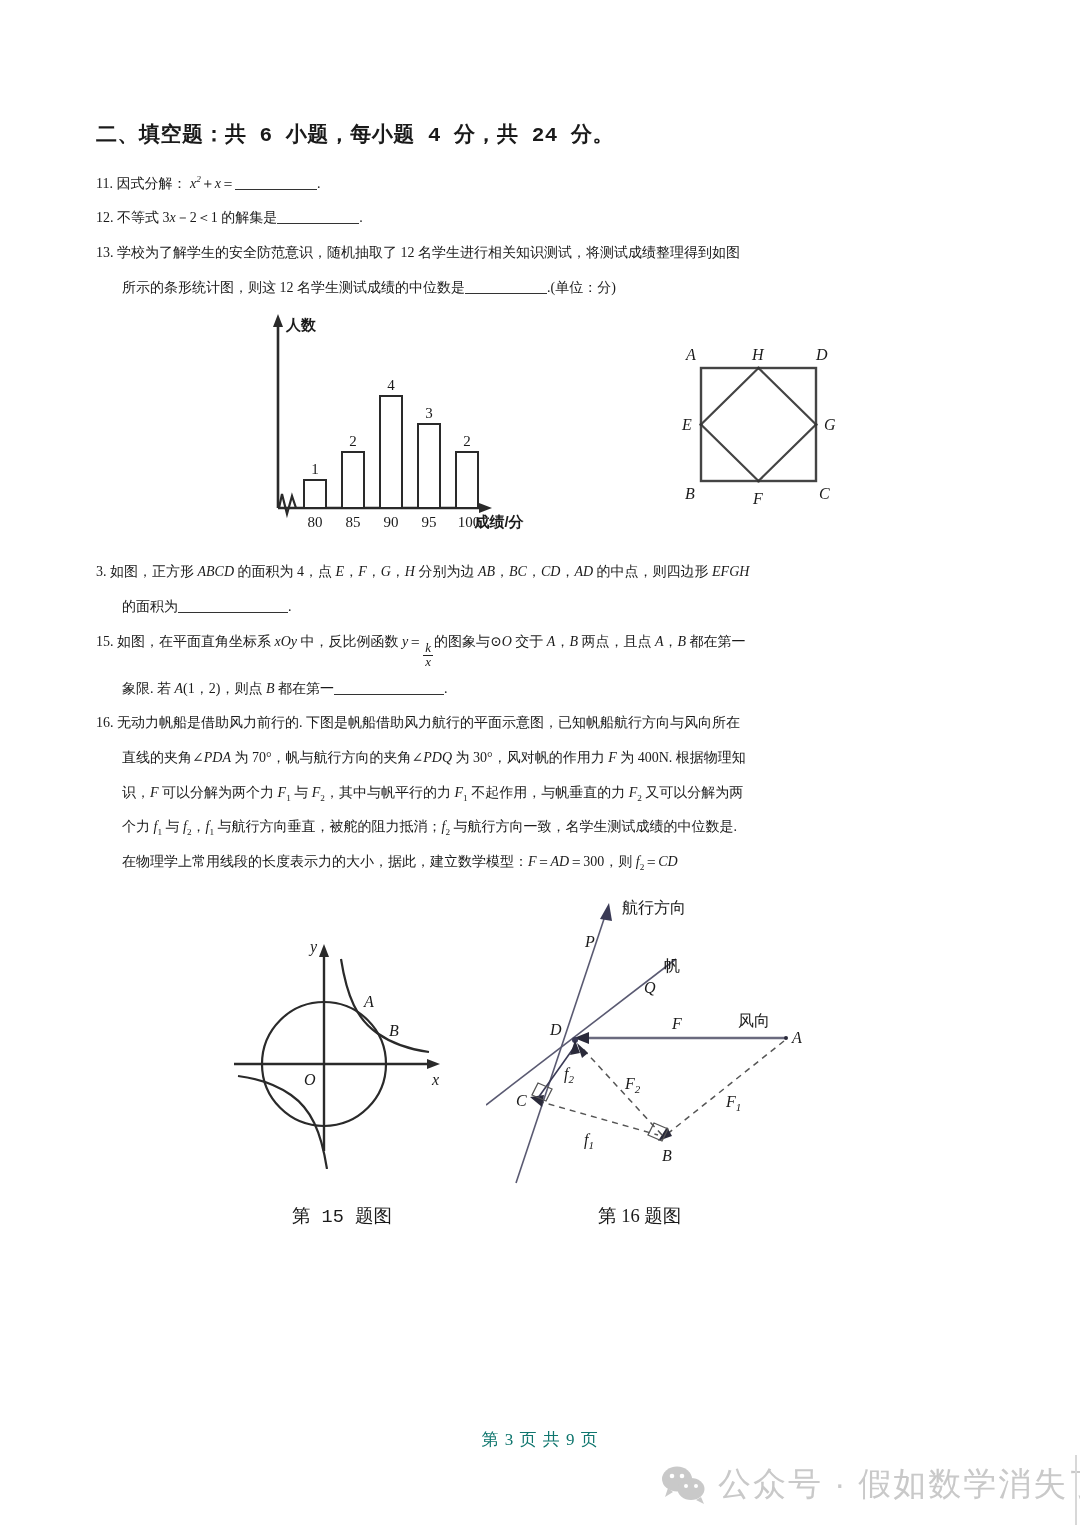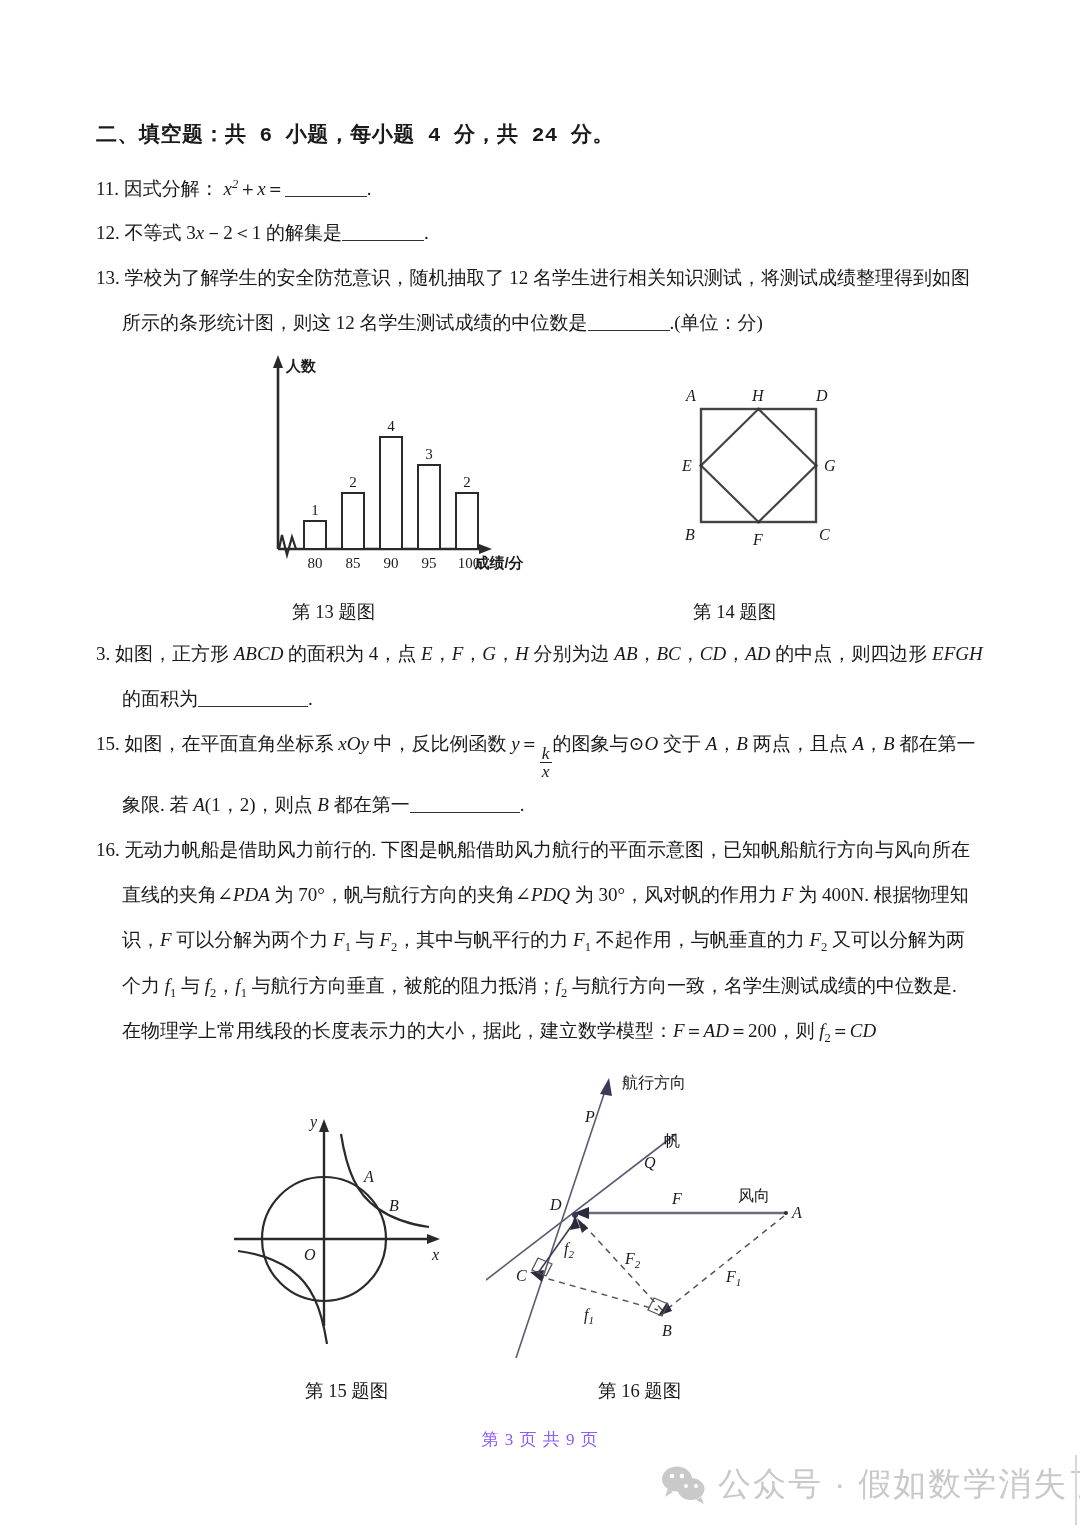--- a/index.html
+++ b/index.html
@@ -32,21 +32,21 @@
   .section-head {
     font-size: 21px;
     font-weight: bold;
     letter-spacing: 0.5px;
     margin-bottom: 18px;
     line-height: 1.5;
     font-family: Liberation Mono, monospace;
   }
 
   .q {
-    font-size: 19px;
+    font-size: 14px;
     line-height: 2.05;
     margin-bottom: 6px;
     text-align: justify;
   }
   .indent { display:inline-block; width: 26px; }
 
   .it { font-style: italic; font-family: "Liberation Serif", serif; }
   .blank {
     display: inline-block;
     border-bottom: 1.3px solid #333;
@@ -88,21 +88,21 @@
 
   .fig { position: absolute; }
 
   .footer {
     position: absolute;
     left: 0;
     right: 0;
     top: 1428px;
     text-align: center;
     font-size: 17px;
-    color: #8b5cf6;
+    color: #0f766e;
     letter-spacing: 1px;
   }
 
   .watermark {
     position: absolute;
     left: 660px;
     top: 1462px;
     display: flex;
     align-items: center;
     gap: 12px;
@@ -203,24 +203,20 @@
           <text x="96" y="24" font-size="16" font-style="italic" fill="#1a1a1a" font-family="Liberation Serif, serif">H</text>
           <text x="26" y="94" font-size="16" font-style="italic" fill="#1a1a1a" font-family="Liberation Serif, serif">E</text>
           <text x="168" y="94" font-size="16" font-style="italic" fill="#1a1a1a" font-family="Liberation Serif, serif">G</text>
           <text x="29" y="163" font-size="16" font-style="italic" fill="#1a1a1a" font-family="Liberation Serif, serif">B</text>
           <text x="97" y="168" font-size="16" font-style="italic" fill="#1a1a1a" font-family="Liberation Serif, serif">F</text>
           <text x="163" y="163" font-size="16" font-style="italic" fill="#1a1a1a" font-family="Liberation Serif, serif">C</text>
         </svg>
       </div>
     </div>
 
-    <div class="caption-row">
-      <span class="cap" style="left:196px;">第 13 题图</span>
-      <span class="cap" style="left:597px;">第 14 题图</span>
-    </div>
 
     <div class="q">
       <span>3.</span>
       <span>如图，正方形 </span><span class="it">ABCD</span><span> 的面积为 4，点 </span><span class="it">E</span><span>，</span><span class="it">F</span><span>，</span><span class="it">G</span><span>，</span><span class="it">H</span><span> 分别为边 </span><span class="it">AB</span><span>，</span><span class="it">BC</span><span>，</span><span class="it">CD</span><span>，</span><span class="it">AD</span><span> 的中点，则四边形 </span><span class="it">EFGH</span>
     </div>
     <div class="q">
       <span class="indent"></span><span>的面积为</span><span class="blank b-l"></span><span>.</span>
     </div>
 
     <div class="q">
@@ -241,21 +237,21 @@
     <div class="q">
       <span class="indent"></span><span>直线的夹角∠</span><span class="it">PDA</span><span> 为 70°，帆与航行方向的夹角∠</span><span class="it">PDQ</span><span> 为 30°，风对帆的作用力 </span><span class="it">F</span><span> 为 400N. 根据物理知</span>
     </div>
     <div class="q">
       <span class="indent"></span><span>识，</span><span class="it">F</span><span> 可以分解为两个力 </span><span class="it">F</span><sub class="sm">1</sub><span> 与 </span><span class="it">F</span><sub class="sm">2</sub><span>，其中与帆平行的力 </span><span class="it">F</span><sub class="sm">1</sub><span> 不起作用，与帆垂直的力 </span><span class="it">F</span><sub class="sm">2</sub><span> 又可以分解为两</span>
     </div>
     <div class="q">
       <span class="indent"></span><span>个力 </span><span class="it">f</span><sub class="sm">1</sub><span> 与 </span><span class="it">f</span><sub class="sm">2</sub><span>，</span><span class="it">f</span><sub class="sm">1</sub><span> 与航行方向垂直，被舵的阻力抵消；</span><span class="it">f</span><sub class="sm">2</sub><span> 与航行方向一致，名学生测试成绩的中位数是.</span>
     </div>
     <div class="q">
-      <span class="indent"></span><span>在物理学上常用线段的长度表示力的大小，据此，建立数学模型：</span><span class="it">F</span><span>＝</span><span class="it">AD</span><span>＝200，则 </span><span class="it">f</span><sub class="sm">2</sub><span>＝</span><span class="it">CD</span>
+      <span class="indent"></span><span>在物理学上常用线段的长度表示力的大小，据此，建立数学模型：</span><span class="it">F</span><span>＝</span><span class="it">AD</span><span>＝300，则 </span><span class="it">f</span><sub class="sm">2</sub><span>＝</span><span class="it">CD</span>
     </div>
 
     <div class="figrow" style="height:320px;">
 
       <div class="fig" style="left:118px; top:36px;">
         <svg width="250" height="250" viewBox="0 0 250 250">
 
           <line x1="20" y1="145" x2="215" y2="145" stroke="#2a2a2a" stroke-width="2.4"></line>
           <polygon points="226,145 213,140 213,150" fill="#2a2a2a"></polygon>
 
@@ -320,21 +316,21 @@
 
           <text x="139" y="206" font-size="16" font-style="italic" fill="#1a1a1a" font-family="Liberation Serif, serif"><tspan>F</tspan><tspan font-size="11" dy="4">2</tspan></text>
           <text x="240" y="224" font-size="16" font-style="italic" fill="#1a1a1a" font-family="Liberation Serif, serif"><tspan>F</tspan><tspan font-size="11" dy="4">1</tspan></text>
           <text x="78" y="196" font-size="16" font-style="italic" fill="#1a1a1a" font-family="Liberation Serif, serif"><tspan>f</tspan><tspan font-size="11" dy="4">2</tspan></text>
           <text x="98" y="262" font-size="16" font-style="italic" fill="#1a1a1a" font-family="Liberation Serif, serif"><tspan>f</tspan><tspan font-size="11" dy="4">1</tspan></text>
         </svg>
       </div>
     </div>
 
     <div class="caption-row">
-      <span class="cap" style="left:209px;">第 15 题图</span>
+      <span class="cap" style="left:196px;font-family:Liberation Mono, monospace;">第 15 题图</span>
       <span class="cap" style="left:502px;">第 16 题图</span>
     </div>
 
   </div>
 
   <div class="footer">第 3 页 共 9 页</div>
 
   <div class="watermark">
     <svg class="wm-icon" width="46" height="40" viewBox="0 0 46 40">
       <ellipse cx="17" cy="14" rx="15" ry="12.5" fill="#c9c9c9"></ellipse>

